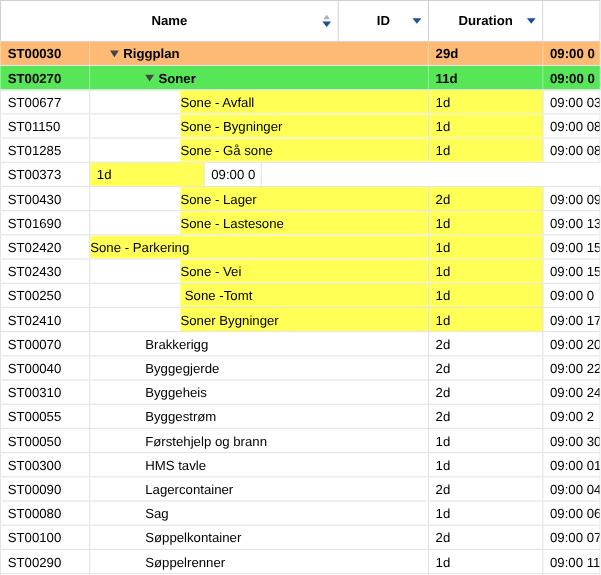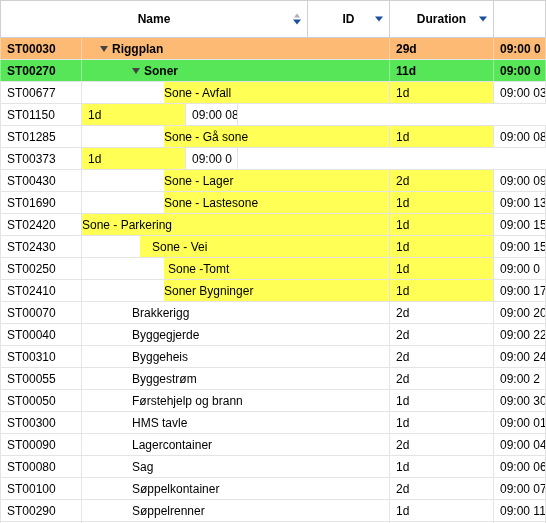--- a/index.html
+++ b/index.html
@@ -187,20 +187,25 @@
           <span>1d</span>
         </div>
         <div class="cell col-ext">
           <span>09:00 03</span>
         </div>
       </div>
       <div class="row hl-yellow">
         <div class="cell col-id">
           <span>ST01150</span>
         </div>
+        <div class="cell col-name">
+          <div class="name-text-wrap" style="margin-left: 82px; padding-left: 0px;">
+            <span>Sone - Bygninger</span>
+          </div>
+        </div>
         <div class="cell col-dur">
           <span>1d</span>
         </div>
         <div class="cell col-ext">
           <span>09:00 08</span>
         </div>
       </div>
       <div class="row hl-yellow">
         <div class="cell col-id">
           <span>ST01285</span>
@@ -274,21 +279,21 @@
         </div>
         <div class="cell col-ext">
           <span>09:00 15</span>
         </div>
       </div>
       <div class="row hl-yellow">
         <div class="cell col-id">
           <span>ST02430</span>
         </div>
         <div class="cell col-name">
-          <div class="name-text-wrap" style="margin-left: 58px; padding-left: 12px;">
+          <div class="name-text-wrap" style="margin-left: 82px; padding-left: 0px;">
             <span>Sone - Vei</span>
           </div>
         </div>
         <div class="cell col-dur">
           <span>1d</span>
         </div>
         <div class="cell col-ext">
           <span>09:00 15</span>
         </div>
       </div>

